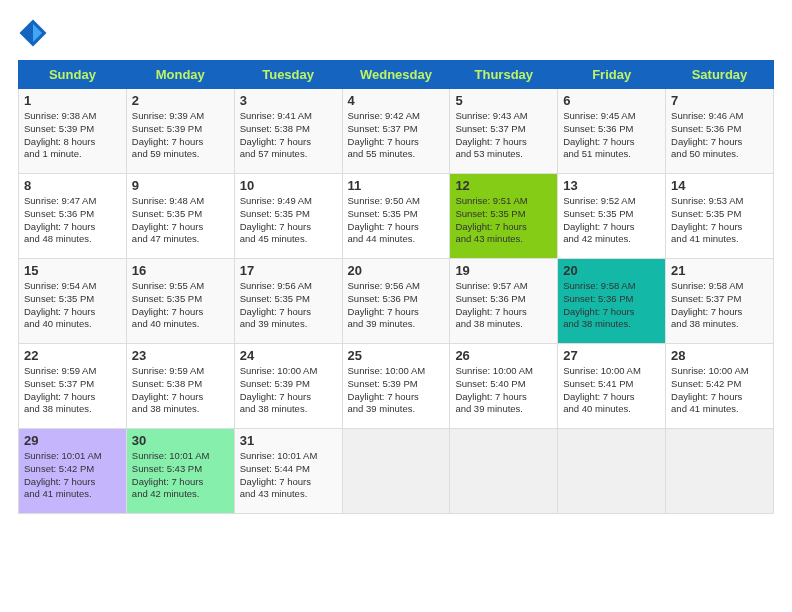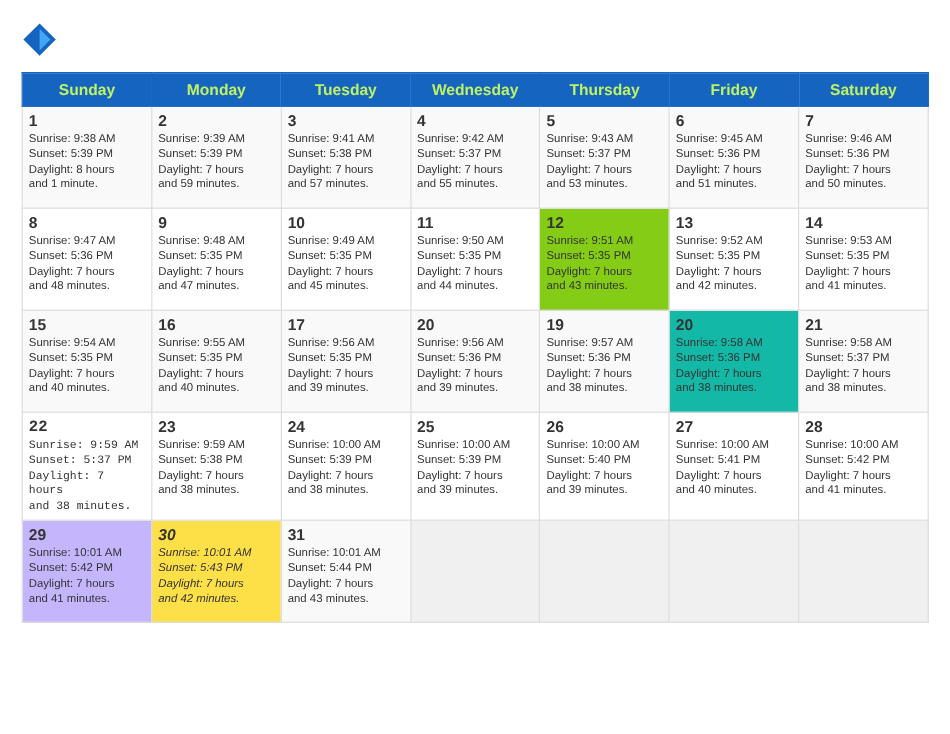--- a/index.html
+++ b/index.html
@@ -217,21 +217,21 @@
           <td style="background-color: #14b8a6;">
             <span class="day-num">20</span>
             <div class="day-info">Sunrise: 9:58 AM<br>Sunset: 5:36 PM<br>Daylight: 7 hours<br>and 38 minutes.</div>
           </td>
           <td style="background-color: rgb(249, 249, 249);">
             <span class="day-num">21</span>
             <div class="day-info">Sunrise: 9:58 AM<br>Sunset: 5:37 PM<br>Daylight: 7 hours<br>and 38 minutes.</div>
           </td>
         </tr>
         <tr>
-          <td style="background-color: rgb(255, 255, 255); font-family: Liberation Mono, monospace;">
+          <td style="background-color: rgb(255, 255, 255);">
             <span class="day-num">22</span>
             <div class="day-info">Sunrise: 9:59 AM<br>Sunset: 5:37 PM<br>Daylight: 7 hours<br>and 38 minutes.</div>
           </td>
           <td style="background-color: rgb(255, 255, 255);">
             <span class="day-num">23</span>
             <div class="day-info">Sunrise: 9:59 AM<br>Sunset: 5:38 PM<br>Daylight: 7 hours<br>and 38 minutes.</div>
           </td>
           <td style="background-color: rgb(255, 255, 255); margin-left: 44px;">
             <span class="day-num">24</span>
             <div class="day-info">Sunrise: 10:00 AM<br>Sunset: 5:39 PM<br>Daylight: 7 hours<br>and 38 minutes.</div>
@@ -251,21 +251,21 @@
           <td style="background-color: rgb(255, 255, 255); margin-left: 31px;">
             <span class="day-num">28</span>
             <div class="day-info">Sunrise: 10:00 AM<br>Sunset: 5:42 PM<br>Daylight: 7 hours<br>and 41 minutes.</div>
           </td>
         </tr>
         <tr>
           <td style="background-color: #c4b5fd;">
             <span class="day-num">29</span>
             <div class="day-info">Sunrise: 10:01 AM<br>Sunset: 5:42 PM<br>Daylight: 7 hours<br>and 41 minutes.</div>
           </td>
-          <td style="background-color: #fde047; font-style: italic;">
+          <td style="background-color: #86efac;">
             <span class="day-num">30</span>
             <div class="day-info">Sunrise: 10:01 AM<br>Sunset: 5:43 PM<br>Daylight: 7 hours<br>and 42 minutes.</div>
           </td>
           <td style="background-color: rgb(249, 249, 249);">
             <span class="day-num">31</span>
             <div class="day-info">Sunrise: 10:01 AM<br>Sunset: 5:44 PM<br>Daylight: 7 hours<br>and 43 minutes.</div>
           </td>
           <td class="empty"></td>
           <td class="empty"></td>
           <td class="empty"></td>

